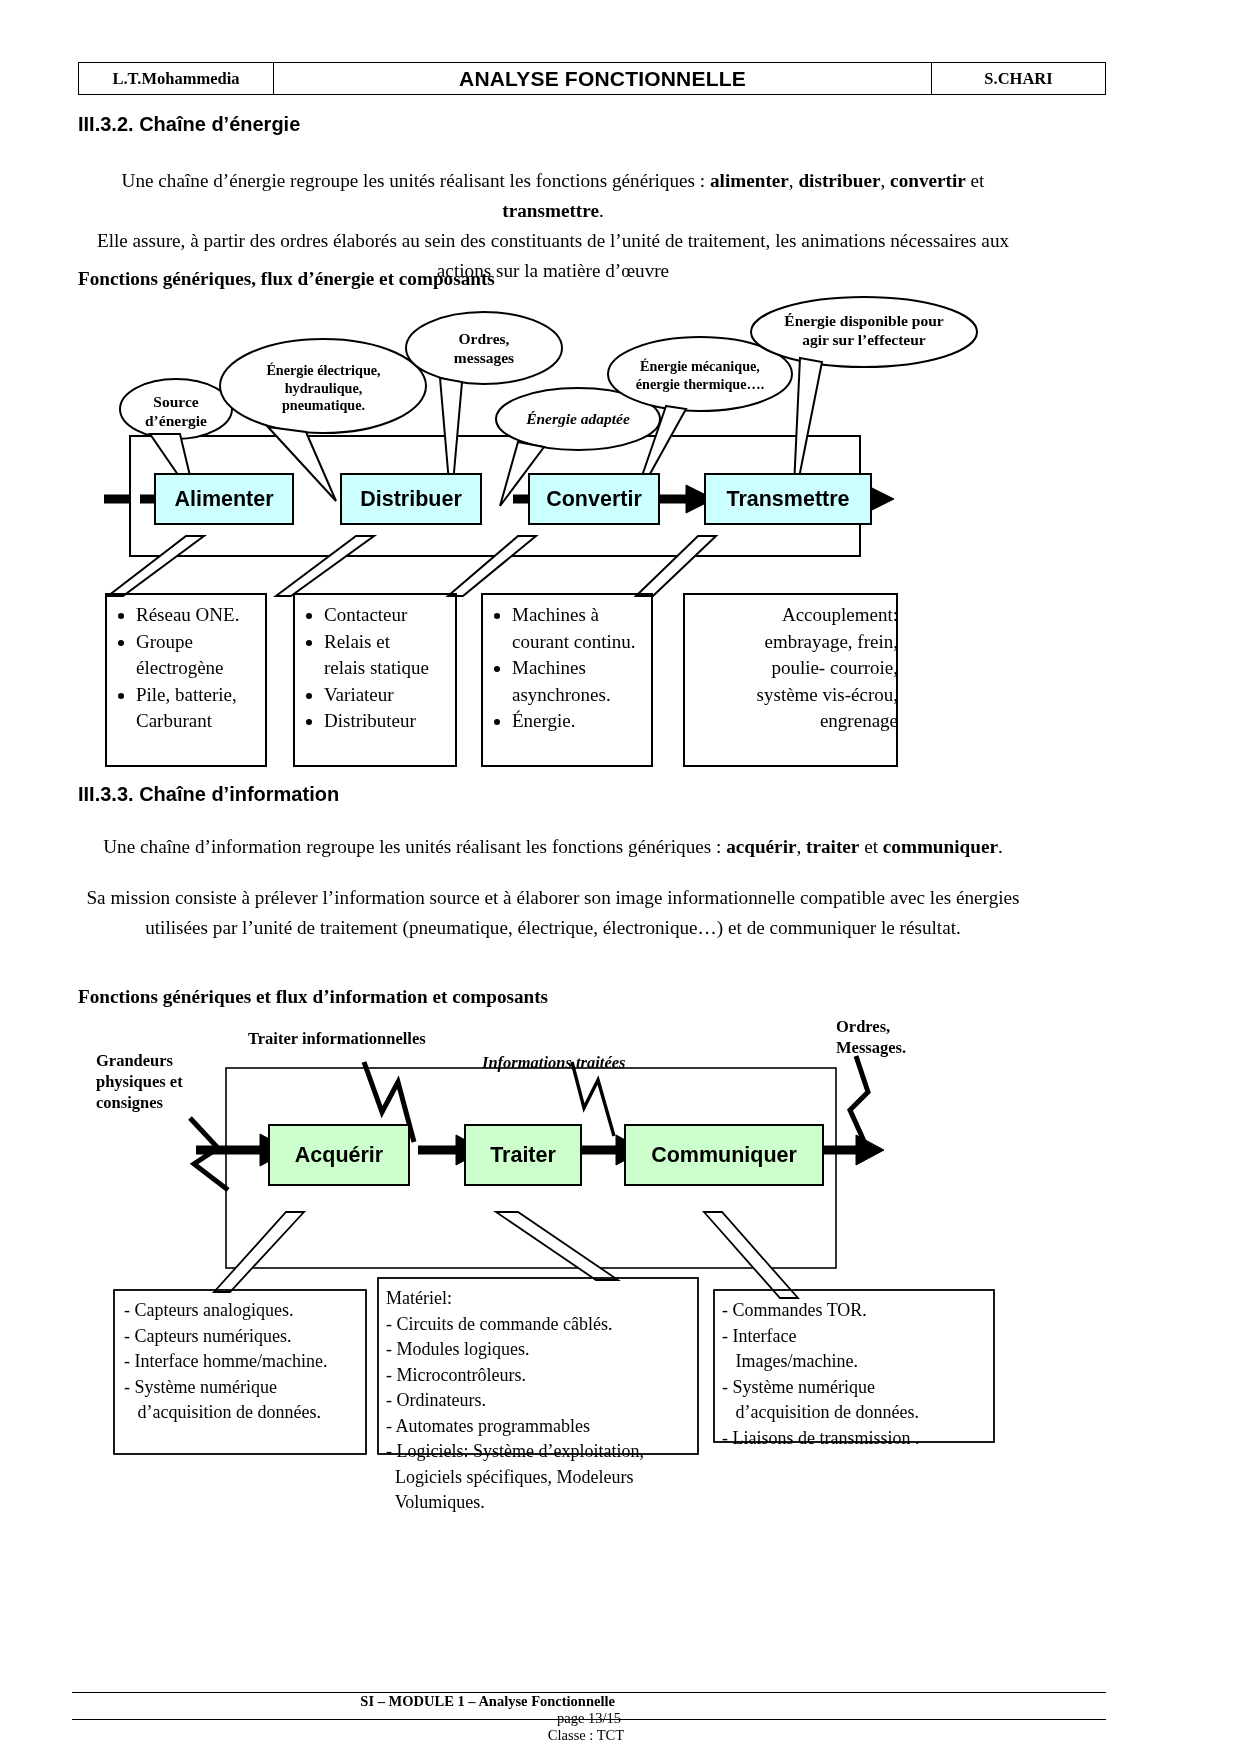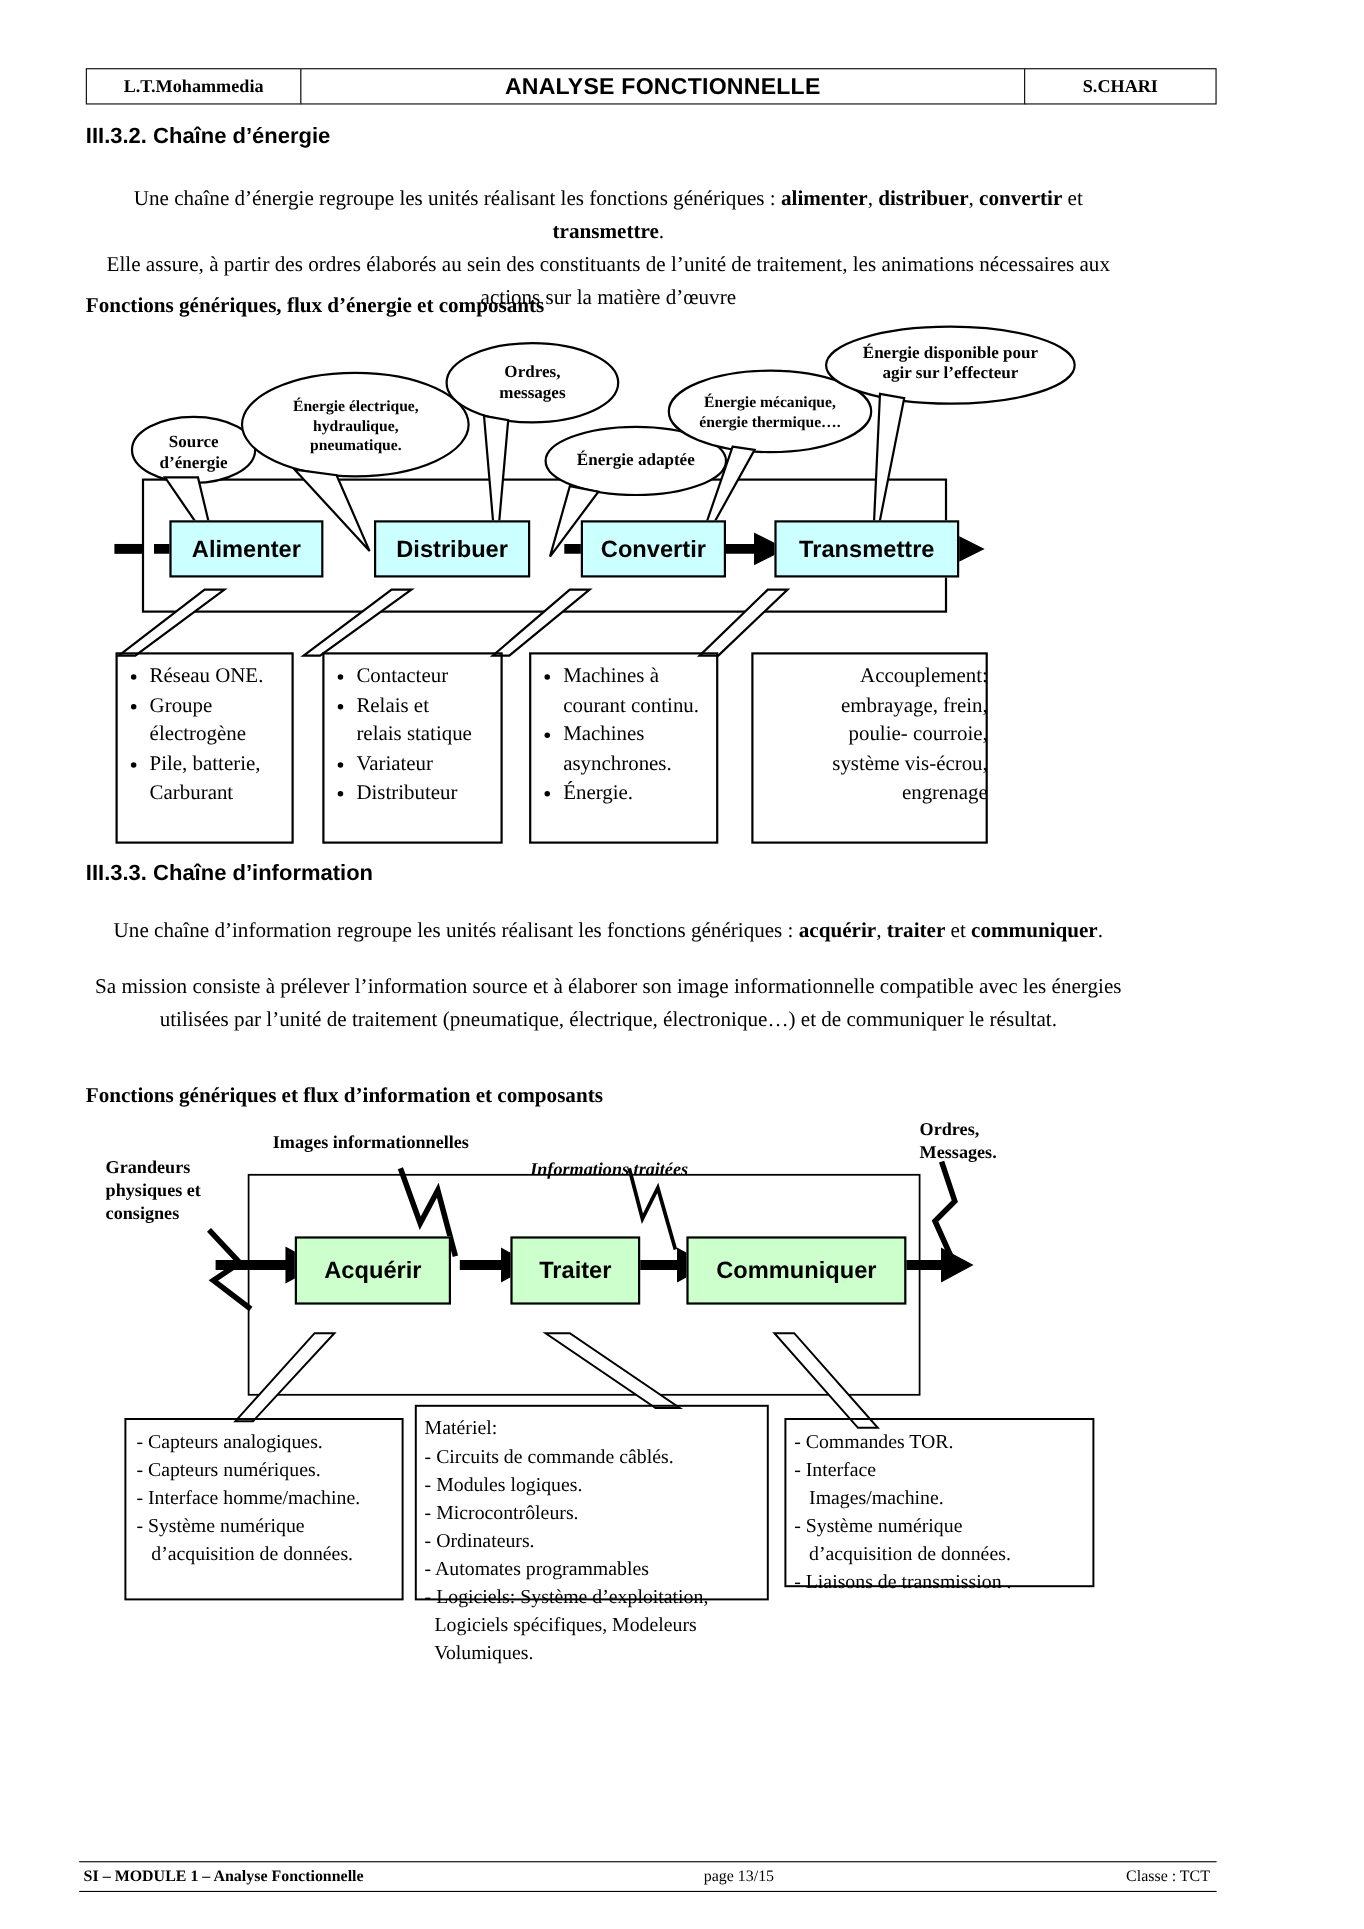--- a/index.html
+++ b/index.html
@@ -42,21 +42,21 @@
   #p2 { top:226px; }
   .h-bold { position:absolute; left:78px; font-weight:bold; font-size:19.2px; }
   #hb1 { top:268px; }
   #p3 { top:832px; }
   #p4 { top:883px; }
   #hb2 { top:986px; }
 
   
   .ftr { position:absolute; left:72px; top:1692px; width:1034px; height:28px;
          border-top:1.2px solid #000; border-bottom:1.2px solid #000;
-         display:flex; align-items:center; font-size:14.5px; }
+         display:flex; align-items:center; font-size:14.5px;flex-direction:column; }
   .ftr-l { width:45%; padding-left:4px; }
   .ftr-c { width:26%; text-align:center; }
   .ftr-r { flex:1; text-align:right; padding-right:6px; }
   .ftr-l b { font-weight:bold; }
 
   
   #dia1 { position:absolute; left:78px; top:296px; width:1000px; height:480px; }
   #dia1 svg, #dia2 svg { position:absolute; left:0; top:0; overflow:visible; }
 
   .ell-txt { position:absolute; text-align:center; font-weight:bold;
@@ -147,21 +147,21 @@
 
       <rect x="28" y="298" width="160" height="172" fill="none" stroke="#000" stroke-width="2"></rect>
       <rect x="216" y="298" width="162" height="172" fill="none" stroke="#000" stroke-width="2"></rect>
       <rect x="404" y="298" width="170" height="172" fill="none" stroke="#000" stroke-width="2"></rect>
       <rect x="606" y="298" width="213" height="172" fill="none" stroke="#000" stroke-width="2"></rect>
     </svg>
 
     <div class="ell-txt" style="left:42px; top:96px; width:112px;">Source<br>d’énergie</div>
     <div class="ell-txt sm" style="left:143px; top:66px; width:205px;">Énergie électrique,<br>hydraulique,<br>pneumatique.</div>
     <div class="ell-txt" style="left:330px; top:33px; width:152px;">Ordres,<br>messages</div>
-    <div class="ell-txt" style="left:418px; top:113px; width:164px;">Énergie adaptée</div>
+    <div class="ell-txt" style="left:418px; top:113px; width:164px;font-style:italic;">Énergie adaptée</div>
     <div class="ell-txt sm" style="left:530px; top:62px; width:184px;">Énergie mécanique,<br>énergie thermique….</div>
     <div class="ell-txt" style="left:673px; top:15px; width:226px;">Énergie disponible pour<br>agir sur l’effecteur</div>
 
     <div class="pbox" style="left:76px;  top:177px; width:140px; height:52px;">Alimenter</div>
     <div class="pbox" style="left:262px; top:177px; width:142px; height:52px;">Distribuer</div>
     <div class="pbox" style="left:450px; top:177px; width:132px; height:52px;">Convertir</div>
     <div class="pbox" style="left:626px; top:177px; width:168px; height:52px;">Transmettre</div>
 
     <div class="lbox" style="left:34px; top:306px; width:155px;">
       <ul>
@@ -227,21 +227,21 @@
       <polygon points="208,182 226,182 152,262 136,262" fill="#fff" stroke="#000" stroke-width="1.8"></polygon>
       <polygon points="418,182 440,182 540,250 518,250" fill="#fff" stroke="#000" stroke-width="1.8"></polygon>
       <polygon points="626,182 644,182 720,268 702,268" fill="#fff" stroke="#000" stroke-width="1.8"></polygon>
 
       <rect x="36" y="260" width="252" height="164" fill="none" stroke="#000" stroke-width="1.8"></rect>
       <rect x="300" y="248" width="320" height="176" fill="none" stroke="#000" stroke-width="1.8"></rect>
       <rect x="636" y="260" width="280" height="152" fill="none" stroke="#000" stroke-width="1.8"></rect>
     </svg>
 
     <div class="lab2" style="left:18px; top:20px; width:130px;">Grandeurs<br>physiques et<br>consignes</div>
-    <div class="lab2" style="left:170px; top:-2px; width:290px;">Images informationnelles</div>
+    <div class="lab2" style="left:170px; top:-2px; width:290px;">Traiter informationnelles</div>
     <div class="lab2" style="left:404px; top:22px; width:220px;font-style:italic;">Informations traitées</div>
     <div class="lab2" style="left:758px; top:-14px; width:130px;">Ordres,<br>Messages.</div>
 
     <div class="pbox2" style="left:190px; top:94px; width:142px; height:62px;">Acquérir</div>
     <div class="pbox2" style="left:386px; top:94px; width:118px; height:62px;">Traiter</div>
     <div class="pbox2" style="left:546px; top:94px; width:200px; height:62px;">Communiquer</div>
 
     <div class="dbox" style="left:46px; top:268px; width:244px;">
       <div>- Capteurs analogiques.</div>
       <div>- Capteurs numériques.</div>

